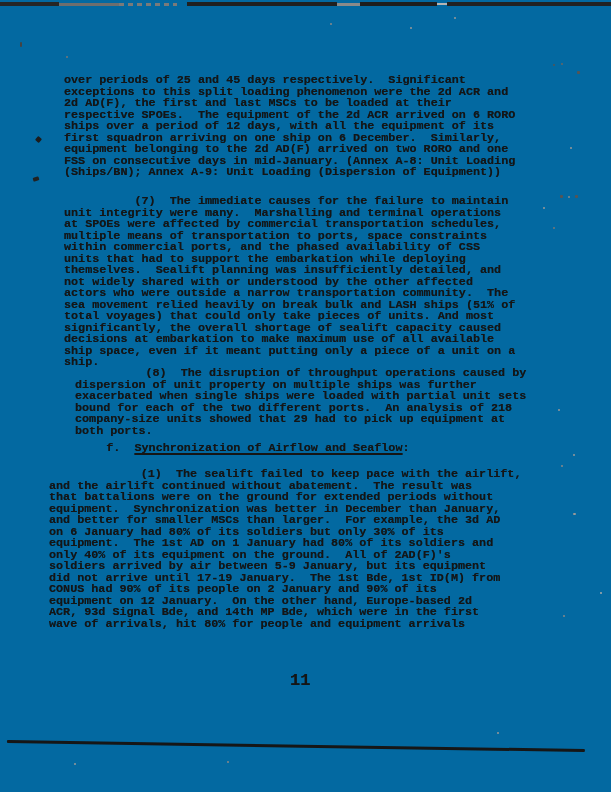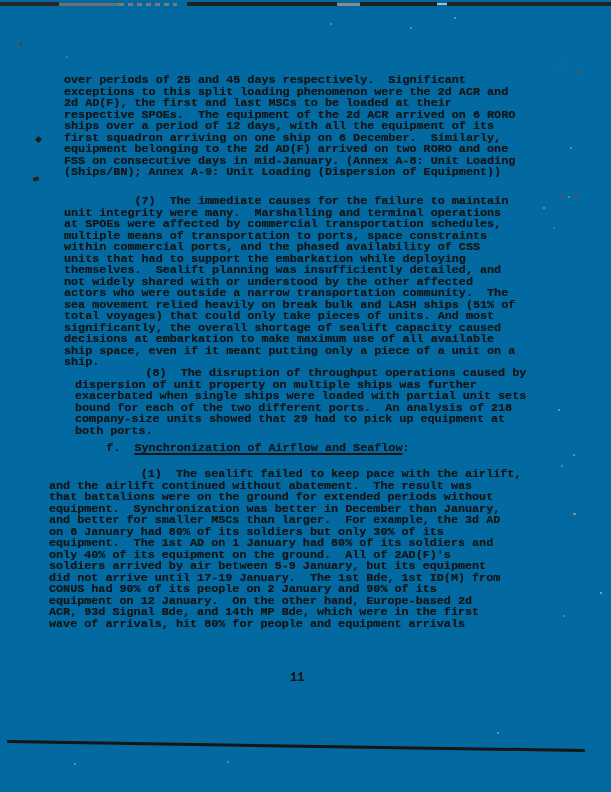--- a/index.html
+++ b/index.html
@@ -27,21 +27,21 @@
     text-shadow: 0 0 0.4px rgba(10,10,10,0.55);
   }
   .ul {
     text-decoration: underline;
     text-decoration-thickness: 1.5px;
     text-underline-offset: 2px;
   }
   .pageno {
     position: absolute;
     font-family: "Liberation Mono", "DejaVu Sans Mono", monospace;
-    font-size: 12px;
+    font-size: 17px;
     font-weight: bold;
     color: #151515;
     text-shadow: 0 0 0.4px rgba(10,10,10,0.55);
     text-align: center;
   }
   .edge-seg { position: absolute; }
   .rule {
     position: absolute;
     left: 7px; top: 740px;
     width: 578px; height: 3.4px;

